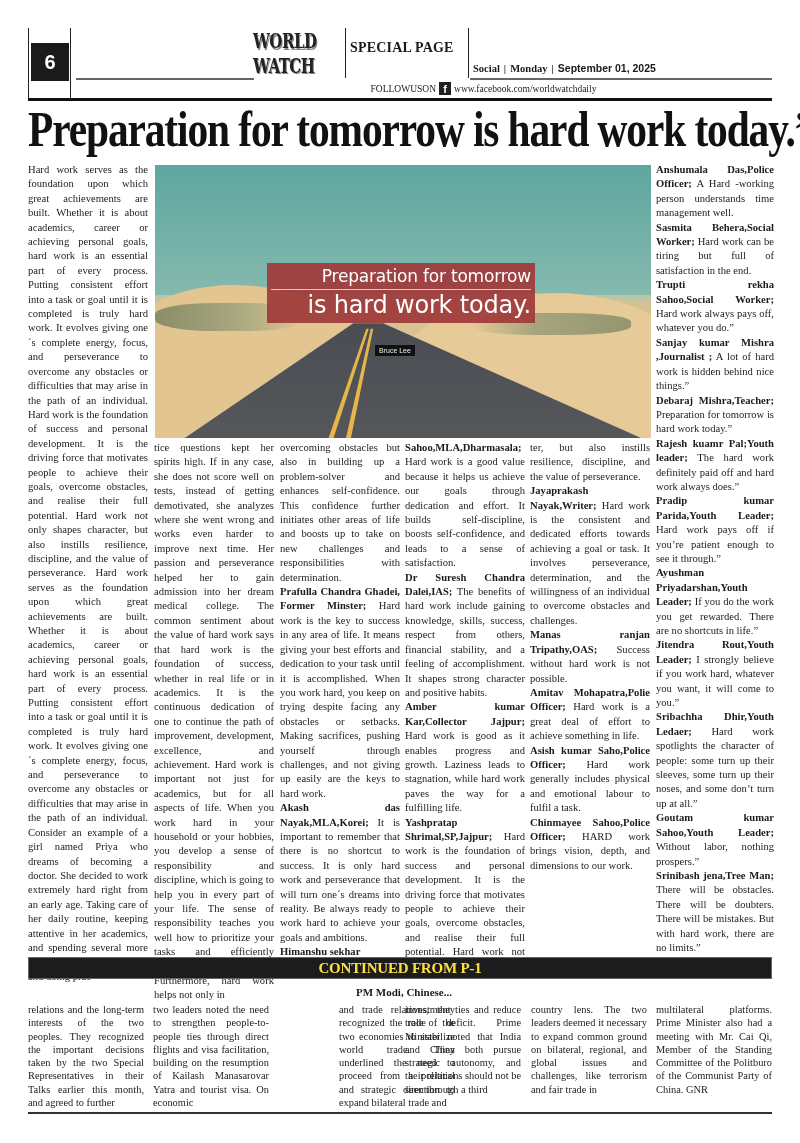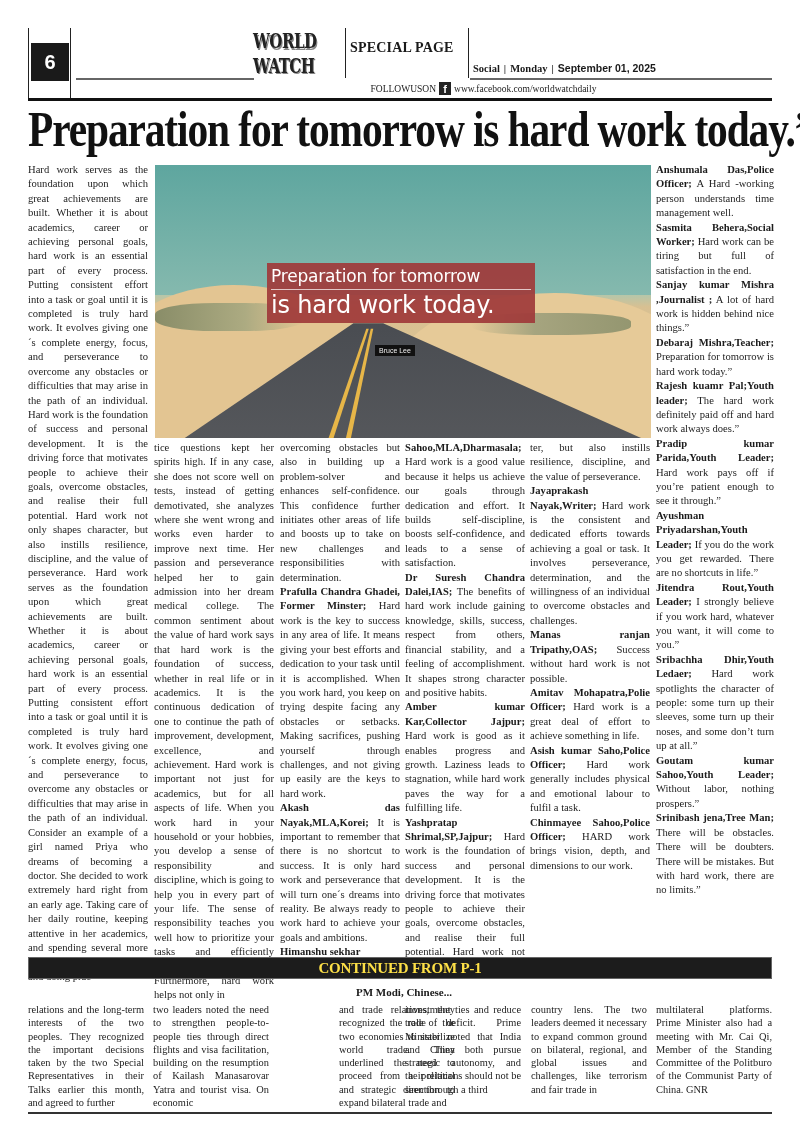--- a/index.html
+++ b/index.html
@@ -52,21 +52,21 @@
   .photo .dune-r { position: absolute; right: -40px; top: 128px; width: 300px; height: 160px; background: #e6ca98; border-radius: 60% 50% 0 0; }
   .photo .scrub-l { position: absolute; left: 0; top: 138px; width: 150px; height: 28px; background: linear-gradient(90deg, #6b7a5a, #9aa27c 60%, transparent); opacity: 0.75; border-radius: 40%; }
   .photo .scrub-r { position: absolute; right: 20px; top: 148px; width: 160px; height: 22px; background: linear-gradient(90deg, transparent, #8a9474 40%, #71805f); opacity: 0.7; border-radius: 40%; }
   .photo .road { position: absolute; left: 0; top: 0; width: 100%; height: 100%;
     clip-path: polygon(40% 58%, 46% 58%, 98% 100%, 6% 100%); background: linear-gradient(180deg, #3d4147 0%, #4a4d52 60%, #55575b 100%); }
   .photo .line1 { position: absolute; left: 0; top: 0; width: 100%; height: 100%;
     clip-path: polygon(42.6% 60%, 43.1% 60%, 36% 100%, 35% 100%); background: #e7b648; }
   .photo .line2 { position: absolute; left: 0; top: 0; width: 100%; height: 100%;
     clip-path: polygon(43.5% 60%, 44% 60%, 39.5% 100%, 38.5% 100%); background: #e7b648; }
   .quote-box { position: absolute; left: 112px; top: 98px; width: 268px; background: rgba(160, 58, 58, 0.92); color: #fff;
-    font-family: "DejaVu Sans", sans-serif; text-align: left; padding: 2px 4px 3px; }
+    font-family: "DejaVu Sans", sans-serif; text-align: right; padding: 2px 4px 3px; }
   .quote-box .q1 { font-size: 17px; line-height: 22px; border-bottom: 1px solid rgba(255,255,255,0.7); padding-bottom: 2px; letter-spacing: -0.2px; }
   .quote-box .q2 { font-size: 24px; line-height: 30px; letter-spacing: -0.2px; }
   .author-tag { position: absolute; left: 220px; top: 180px; background: #111; color: #eee; font-family: "Liberation Sans", sans-serif; font-size: 7px; padding: 2px 4px; }
 
   
   .cont-bar { position: absolute; left: 28px; top: 957px; width: 744px; height: 22px; background: #1c1c1c; border: 1px solid #666; color: #fde047;
     font-family: "Liberation Serif", serif; font-weight: bold; font-size: 15px; display: flex; align-items: center; justify-content: center; letter-spacing: -0.2px; }
   .cont-sub { position: absolute; left: 0; top: 986px; width: 800px; text-align: center; font-weight: bold; font-size: 11px; padding-left: 8px; }
   .ccol { position: absolute; top: 1003px; width: 116px; font-size: 10.4px; line-height: 13.3px; text-align: justify; color: #1c1c1c; }
   .k1 { left: 28px; } .k2 { left: 153px; } .k3 { left: 295px; margin-left: 44px; } .k4 { left: 405px; } .k5 { left: 531px; } .k6 { left: 656px; }
@@ -142,20 +142,21 @@
   <p><b>Jayaprakash Nayak,Writer;</b><span> Hard work is the consistent and dedicated efforts towards achieving a goal or task. It involves perseverance, determination, and the willingness of an individual to overcome obstacles and challenges.</span></p>
   <p><b>Manas ranjan Tripathy,OAS;</b><span> Success without hard work is not possible.</span></p>
   <p><b>Amitav Mohapatra,Polie Officer;</b><span> Hard work is a great deal of effort to achieve something in life.</span></p>
   <p><b>Asish kumar Saho,Police Officer;</b><span> Hard work generally includes physical and emotional labour to fulfil a task.</span></p>
   <p><b>Chinmayee Sahoo,Police Officer;</b><span> HARD work brings vision, depth, and dimensions to our work.</span></p>
 </div>
 
 <div class="col c6">
   <p><b>Anshumala Das,Police Officer;</b><span> A Hard -working person understands time management well.</span></p>
   <p><b>Sasmita Behera,Social Worker;</b><span> Hard work can be tiring but full of satisfaction in the end.</span></p>
+  <p><b>Trupti rekha Sahoo,Social Worker;</b><span> Hard work always pays off, whatever you do.”</span></p>
   <p><b>Sanjay kumar Mishra ,Journalist ;</b><span> A lot of hard work is hidden behind nice things.”</span></p>
   <p><b>Debaraj Mishra,Teacher;</b><span> Preparation for tomorrow is hard work today.”</span></p>
   <p><b>Rajesh kuamr Pal;Youth leader;</b><span> The hard work definitely paid off and hard work always does.”</span></p>
   <p><b>Pradip kumar Parida,Youth Leader;</b><span> Hard work pays off if you’re patient enough to see it through.”</span></p>
   <p><b>Ayushman Priyadarshan,Youth Leader;</b><span> If you do the work you get rewarded. There are no shortcuts in life.”</span></p>
   <p><b>Jitendra Rout,Youth Leader;</b><span> I strongly believe if you work hard, whatever you want, it will come to you.”</span></p>
   <p><b>Sribachha Dhir,Youth Ledaer;</b><span> Hard work spotlights the character of people: some turn up their sleeves, some turn up their noses, and some don’t turn up at all.”</span></p>
   <p><b>Goutam kumar Sahoo,Youth Leader;</b><span> Without labor, nothing prospers.”</span></p>
   <p><b>Srinibash jena,Tree Man;</b><span> There will be obstacles. There will be doubters. There will be mistakes. But with hard work, there are no limits.”</span></p>
 </div>

